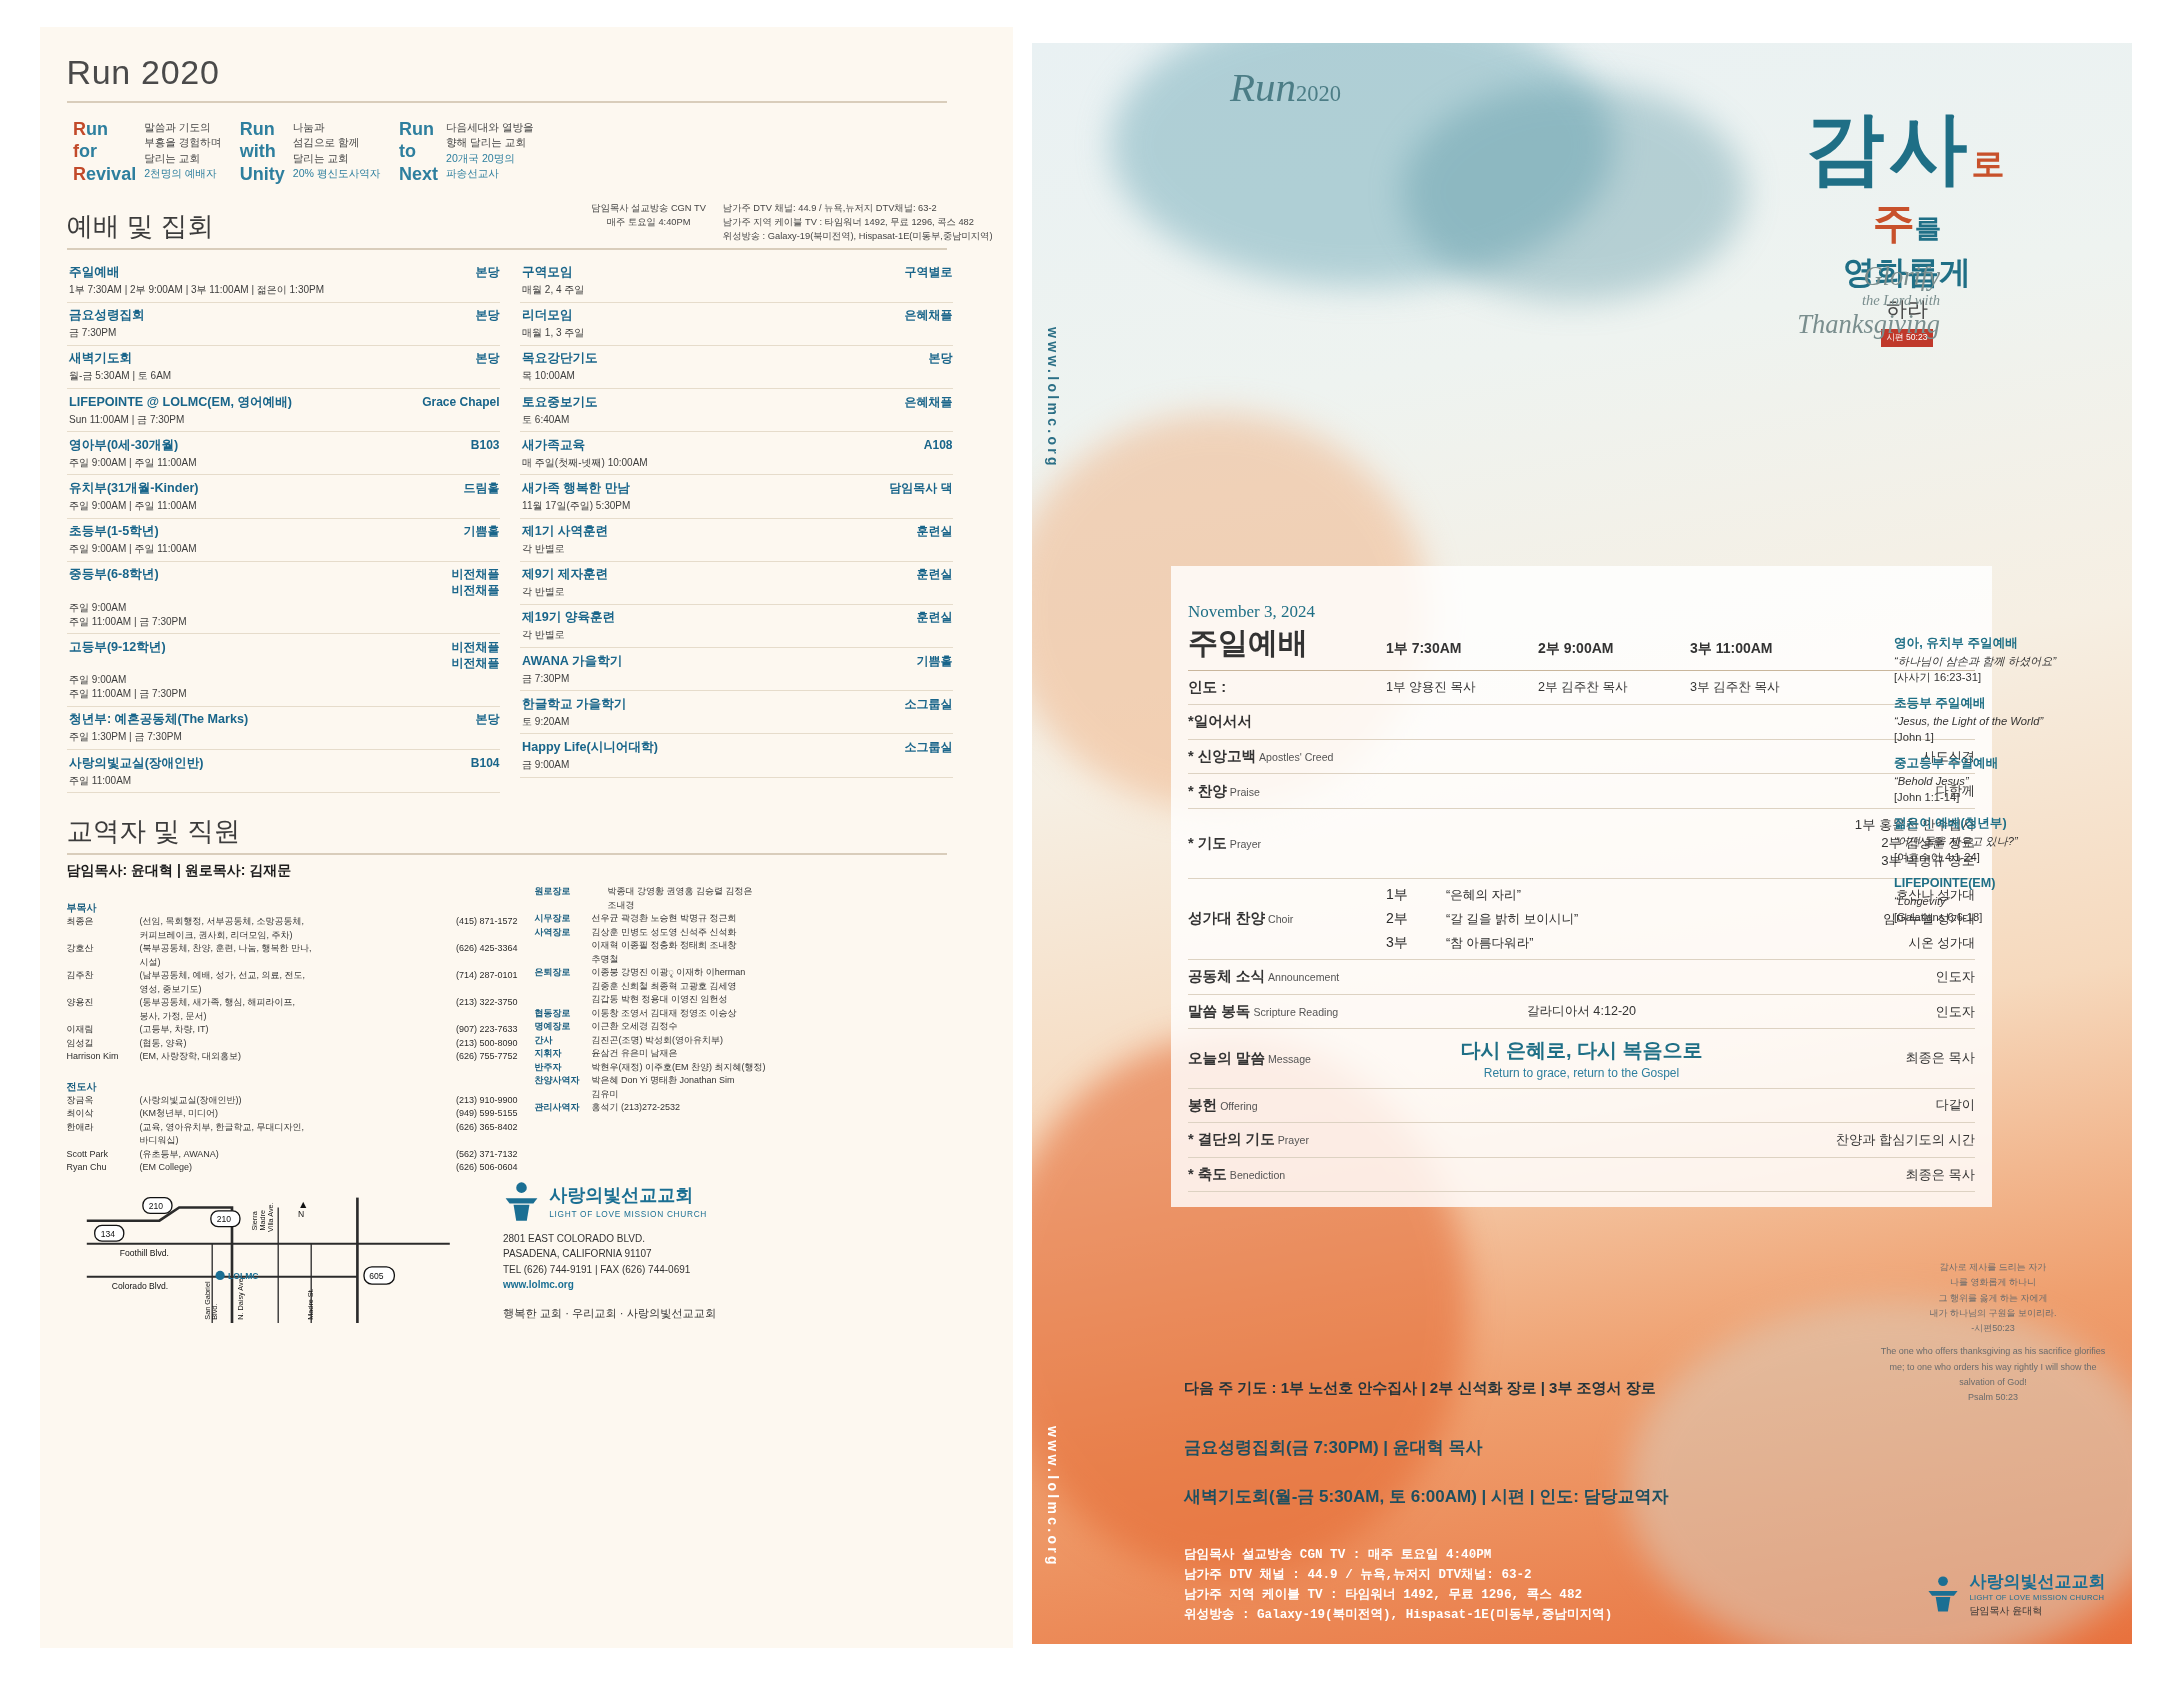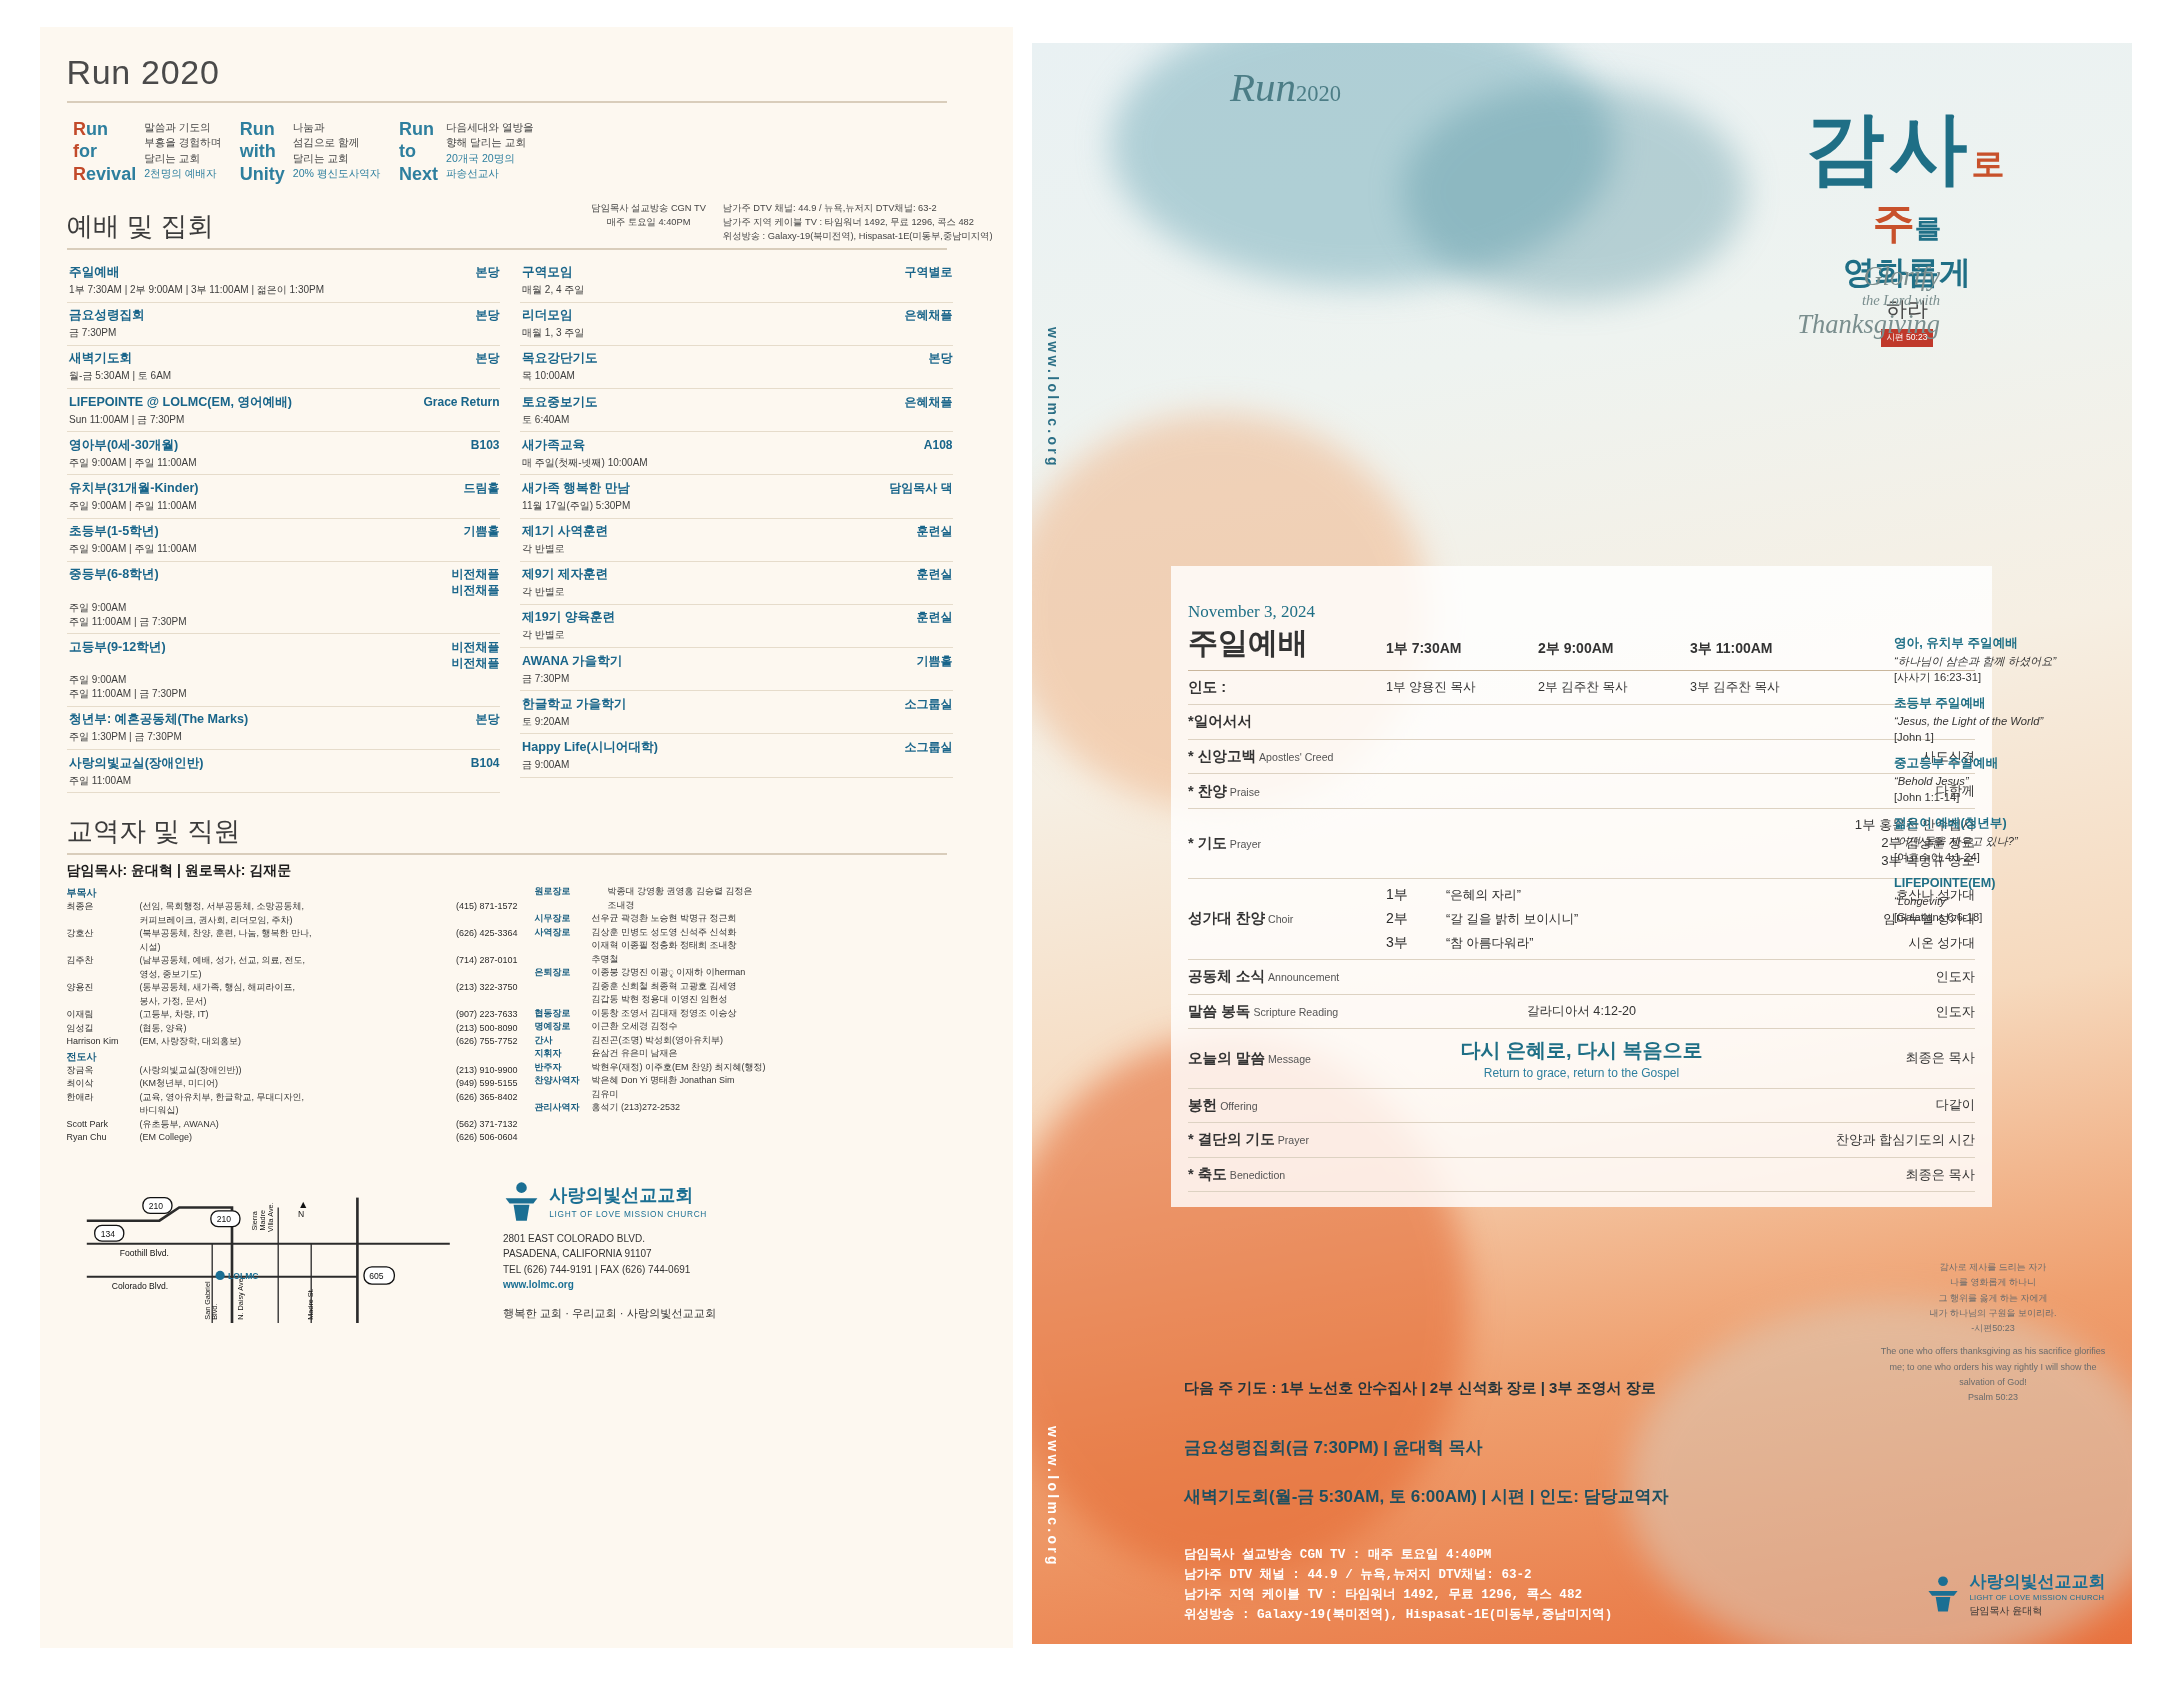--- a/index.html
+++ b/index.html
@@ -32,21 +32,21 @@
   .ev-top{display:flex;justify-content:space-between;align-items:baseline;}
   .ev-name{font-size:12.6px;color:#19658a;font-weight:bold;}
   .ev-place{font-size:12px;color:#19658a;font-weight:bold;text-align:right;white-space:pre-line;line-height:1.35;}
   .ev-sub{font-size:10px;color:#3d3d3d;margin-top:2px;}
 
   .staff-title{font-size:26.5px;color:#3c3c3c;margin-top:20px;}
   .staff-rule{border-top:2px solid #d9cdbb;width:880px;margin-top:4px;}
   .staff-lead{font-size:14px;color:#1b1b1b;margin-top:6.6px;font-weight:bold;}
   .staff-cols{display:flex;gap:17px;margin-top:5.3px;}
   .staff-col{width:451px;font-size:9px;line-height:1.5;}
-  .grp{font-weight:bold;color:#1b5f80;font-size:10px;margin-top:0;}
+  .grp{font-weight:bold;color:#1b5f80;font-size:10px;margin-top:15px;}
   .srow{display:flex;}
   .srow .nm{width:73px;flex:0 0 73px;}
   .srow .dt{flex:1;color:#333;}
   .srow .ph{width:83px;flex:0 0 83px;text-align:right;}
   .srow2{display:flex;}
   .srow2 .nm{width:57px;flex:0 0 57px;font-weight:bold;color:#1b5f80;}
   .srow2 .dt{flex:1;color:#333;}
 
   
   .mapbox{position:absolute;left:40px;top:1164px;width:370px;height:132px;}
@@ -172,21 +172,21 @@
             <div class="ev">
               <div class="ev-top">
                 <div class="ev-name">새벽기도회</div>
                 <div class="ev-place">본당</div>
               </div>
               <div class="ev-sub" style="white-space: pre-line;">월-금 5:30AM | 토 6AM</div>
             </div>
             <div class="ev">
               <div class="ev-top">
                 <div class="ev-name">LIFEPOINTE @ LOLMC(EM, 영어예배)</div>
-                <div class="ev-place">Grace Return</div>
+                <div class="ev-place">Grace Chapel</div>
               </div>
               <div class="ev-sub" style="white-space: pre-line;">Sun 11:00AM | 금 7:30PM</div>
             </div>
             <div class="ev">
               <div class="ev-top">
                 <div class="ev-name">영아부(0세-30개월)</div>
                 <div class="ev-place">B103</div>
               </div>
               <div class="ev-sub" style="white-space: pre-line;">주일 9:00AM | 주일 11:00AM</div>
             </div>

